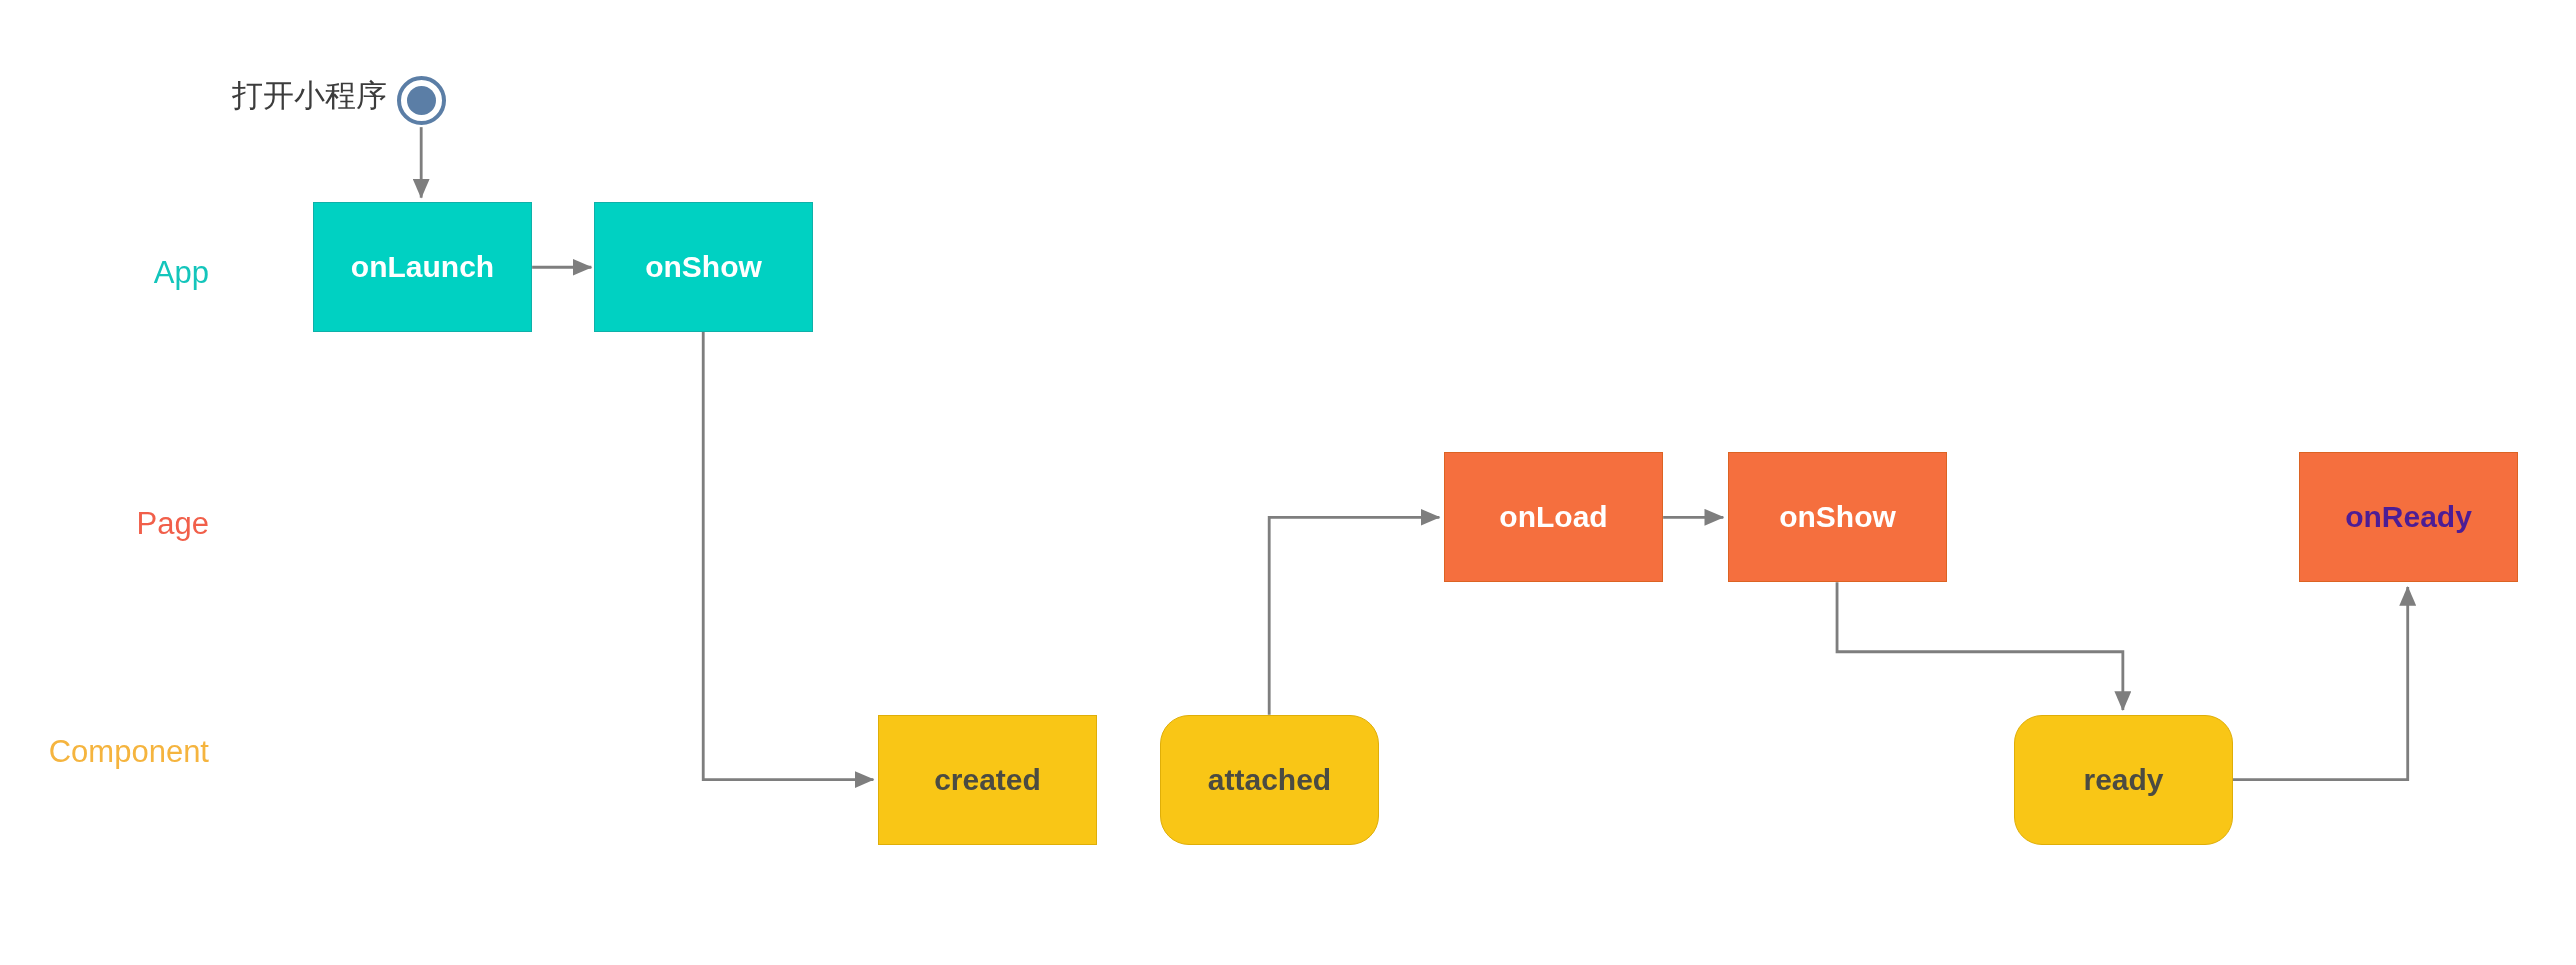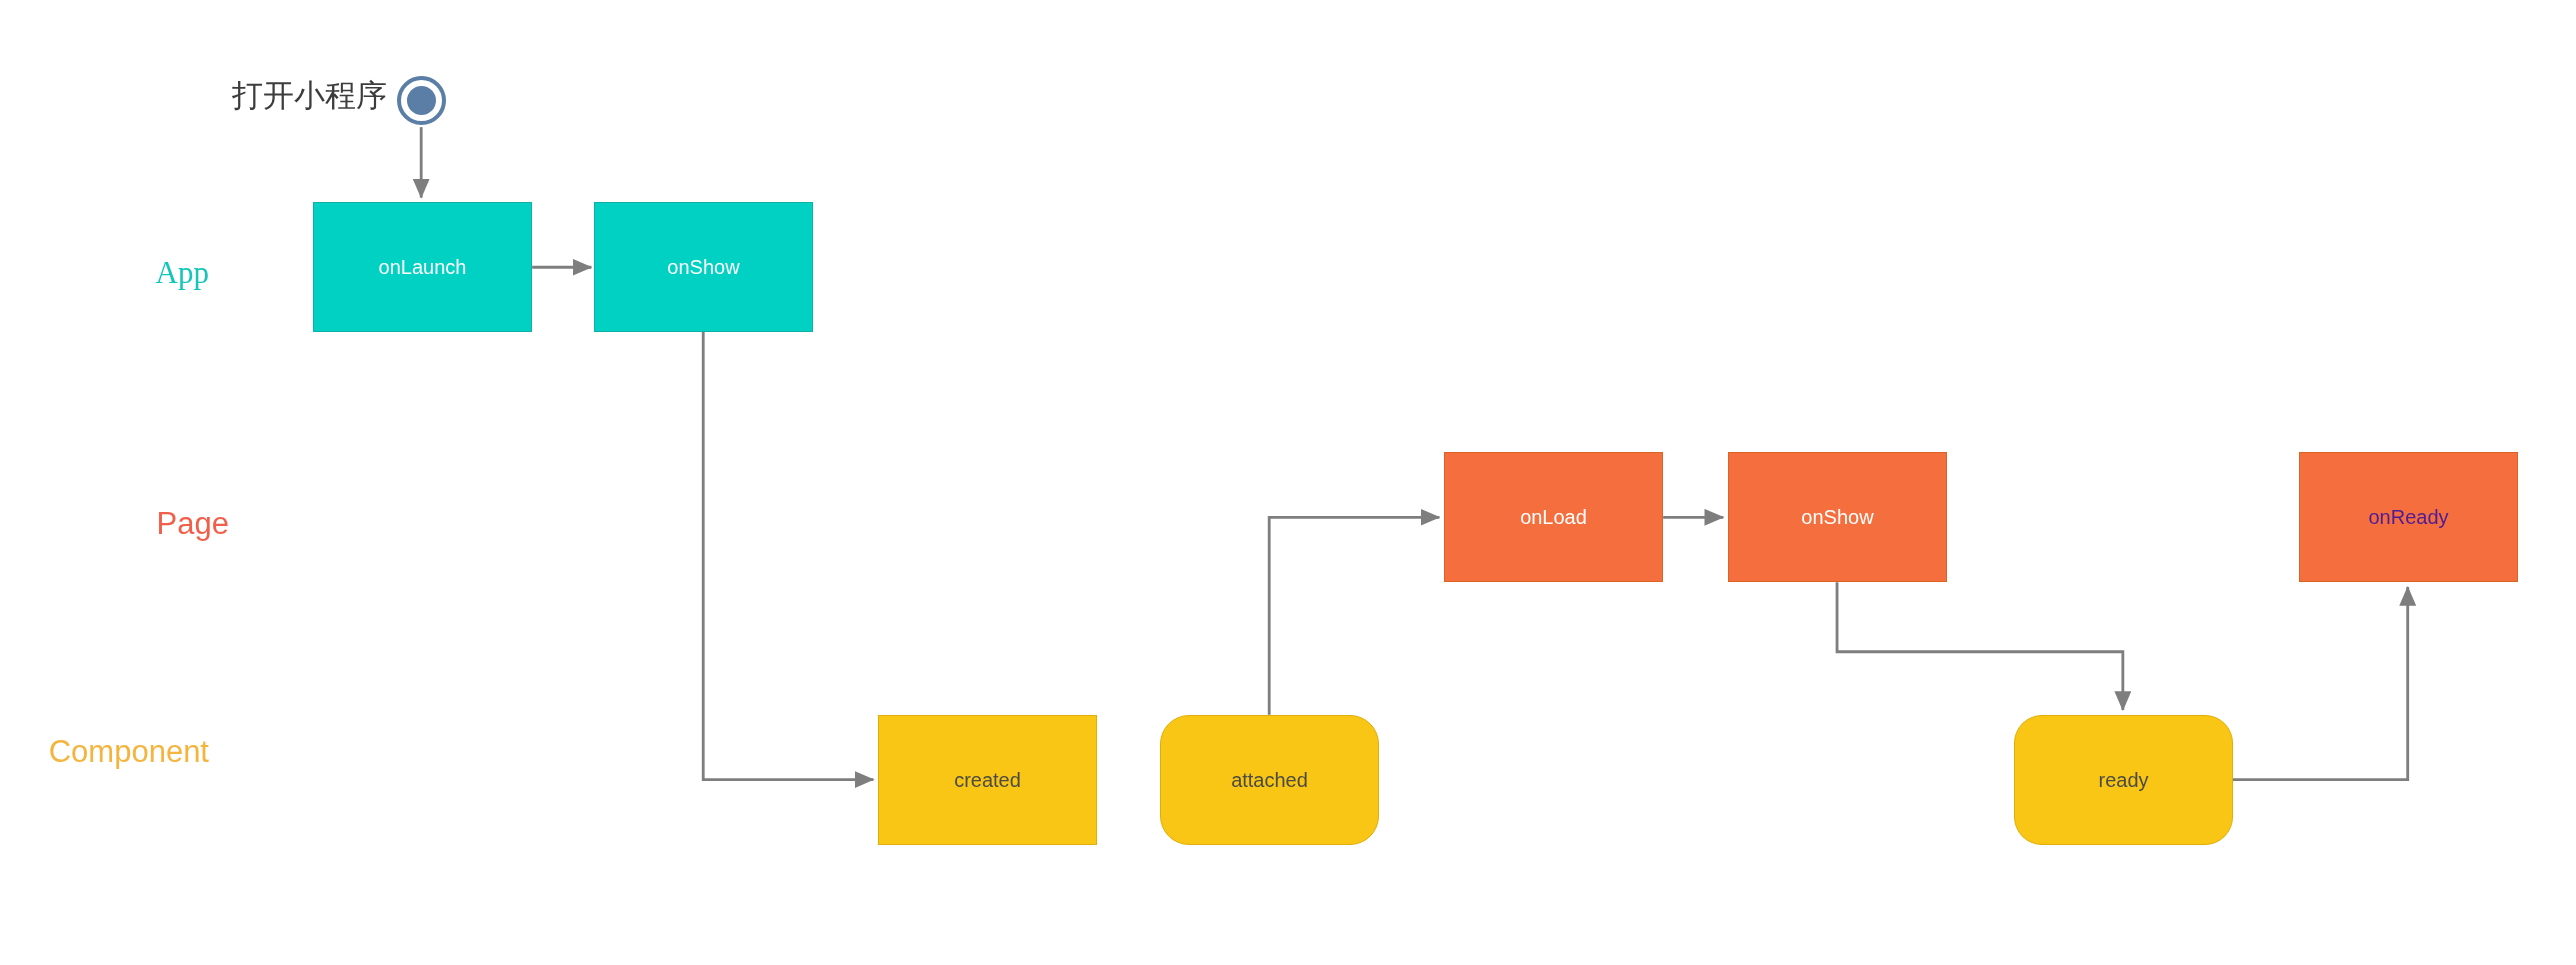--- a/index.html
+++ b/index.html
@@ -58,33 +58,34 @@
   .lane-label {
     position: absolute;
     left: 0;
     width: 209px;
     height: 38px;
     line-height: 38px;
     text-align: right;
     font-size: 31px;
   }
   #lane-app       { top: 254px; }
-  #lane-page      { top: 505px; margin-left: 20px; }
+  #lane-page      { top: 505px; }
   #lane-component { top: 733px; }
   
   .node {
     position: absolute;
     width: 219px;
     height: 130px;
     box-sizing: border-box;
     border: 1.9px solid;
     display: flex;
     align-items: center;
     justify-content: center;
-    font-size: 20px;
+    font-size: 30px;
+    font-weight: bold;
   }
   #node-onlaunch    { left: 313px;  top: 202px; }
   #node-onshow-app  { left: 594px;  top: 202px; }
   #node-onload      { left: 1444px; top: 452px; }
   #node-onshow-page { left: 1728px; top: 452px; }
   #node-onready     { left: 2299px; top: 452px; }
   #node-created     { left: 878px;  top: 715px; }
   #node-attached    { left: 1160px; top: 715px; border-radius: 29px; }
   #node-ready       { left: 2014px; top: 715px; border-radius: 28px; }
 </style>
@@ -107,21 +108,21 @@
       <polyline points="1769,550 1833,550" fill="none" stroke="#7e7e7e" stroke-width="3" marker-end="url(#arrowhead)"></polyline>
       <polyline points="1954,619 1954,693 2258,693 2258,755" fill="none" stroke="#7e7e7e" stroke-width="3" marker-end="url(#arrowhead)"></polyline>
       <polyline points="2375,829 2561,829 2561,624" fill="none" stroke="#7e7e7e" stroke-width="3" marker-end="url(#arrowhead)"></polyline>
     </svg>
 
   <div class="start-label" style="color: rgb(60, 60, 60);">打开小程序</div>
   <div class="start-outer" style="border-color: rgb(91, 126, 166);">
     <div class="start-inner" style="background-color: rgb(91, 126, 166);"></div>
   </div>
 
-  <div class="lane-label" id="lane-app" style="color: rgb(19, 197, 187); font-family: Liberation Serif, serif;">App</div>
+  <div class="lane-label" id="lane-app" style="color: rgb(19, 197, 187);">App</div>
   <div class="lane-label" id="lane-page" style="color: rgb(241, 95, 74);">Page</div>
   <div class="lane-label" id="lane-component" style="color: rgb(245, 180, 62);">Component</div>
 
   <div class="node" id="node-onlaunch" style="background-color: rgb(0, 209, 194); border-color: rgb(15, 176, 169); color: rgb(255, 255, 255);">onLaunch</div>
   <div class="node" id="node-onshow-app" style="background-color: rgb(0, 209, 194); border-color: rgb(15, 176, 169); color: rgb(255, 255, 255);">onShow</div>
   <div class="node" id="node-onload" style="background-color: rgb(245, 111, 62); border-color: rgb(220, 99, 35); color: rgb(255, 255, 255);">onLoad</div>
   <div class="node" id="node-onshow-page" style="background-color: rgb(245, 111, 62); border-color: rgb(220, 99, 35); color: rgb(255, 255, 255);">onShow</div>
   <div class="node" id="node-onready" style="background-color: rgb(245, 111, 62); border-color: rgb(220, 99, 35); color: #4c1d95;">onReady</div>
   <div class="node" id="node-created" style="background-color: rgb(249, 198, 22); border-color: rgb(223, 174, 8); color: rgb(75, 75, 66);">created</div>
   <div class="node" id="node-attached" style="background-color: rgb(249, 198, 22); border-color: rgb(223, 174, 8); color: rgb(75, 75, 66);">attached</div>

